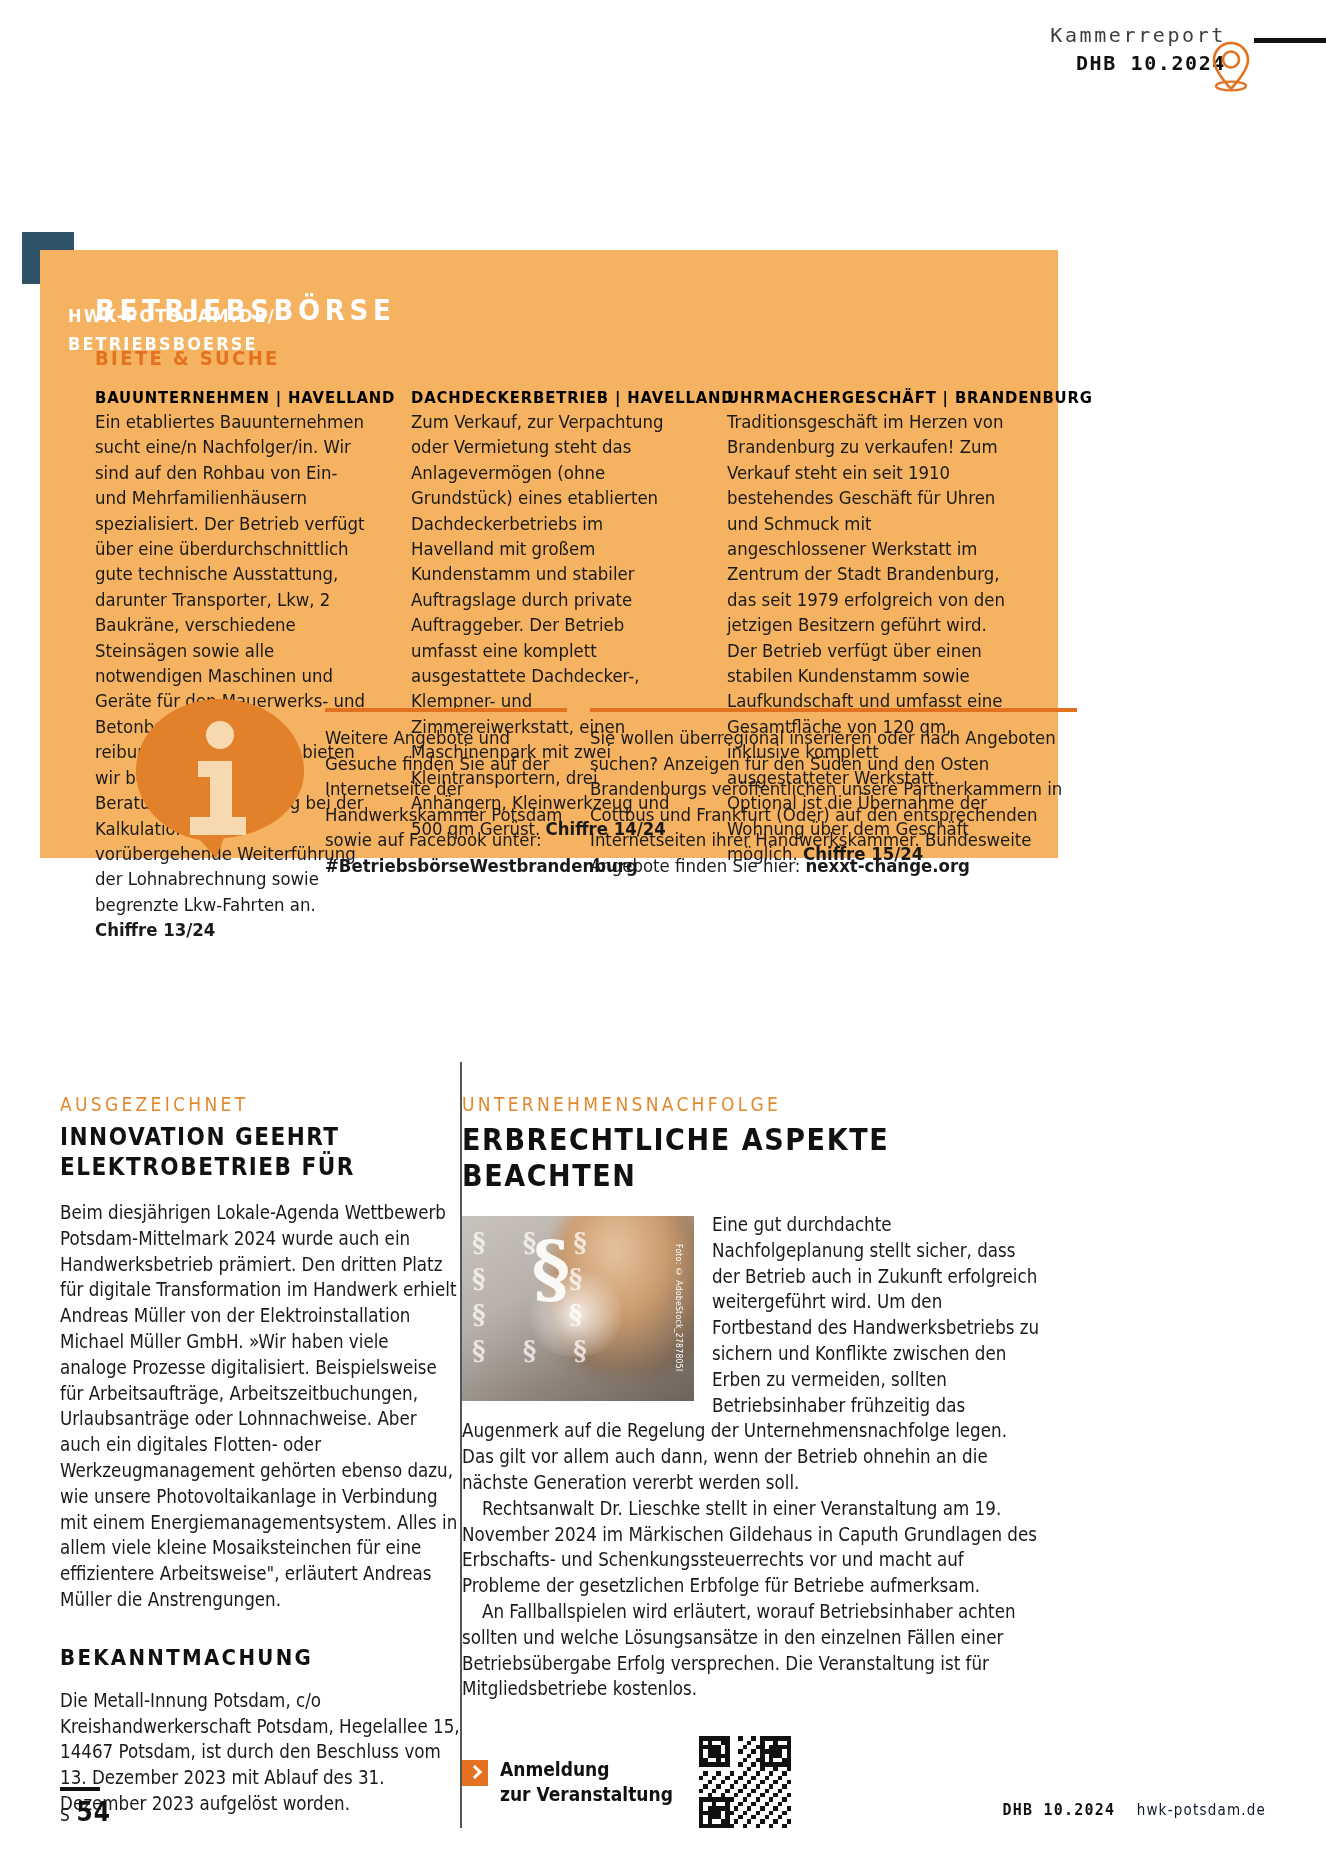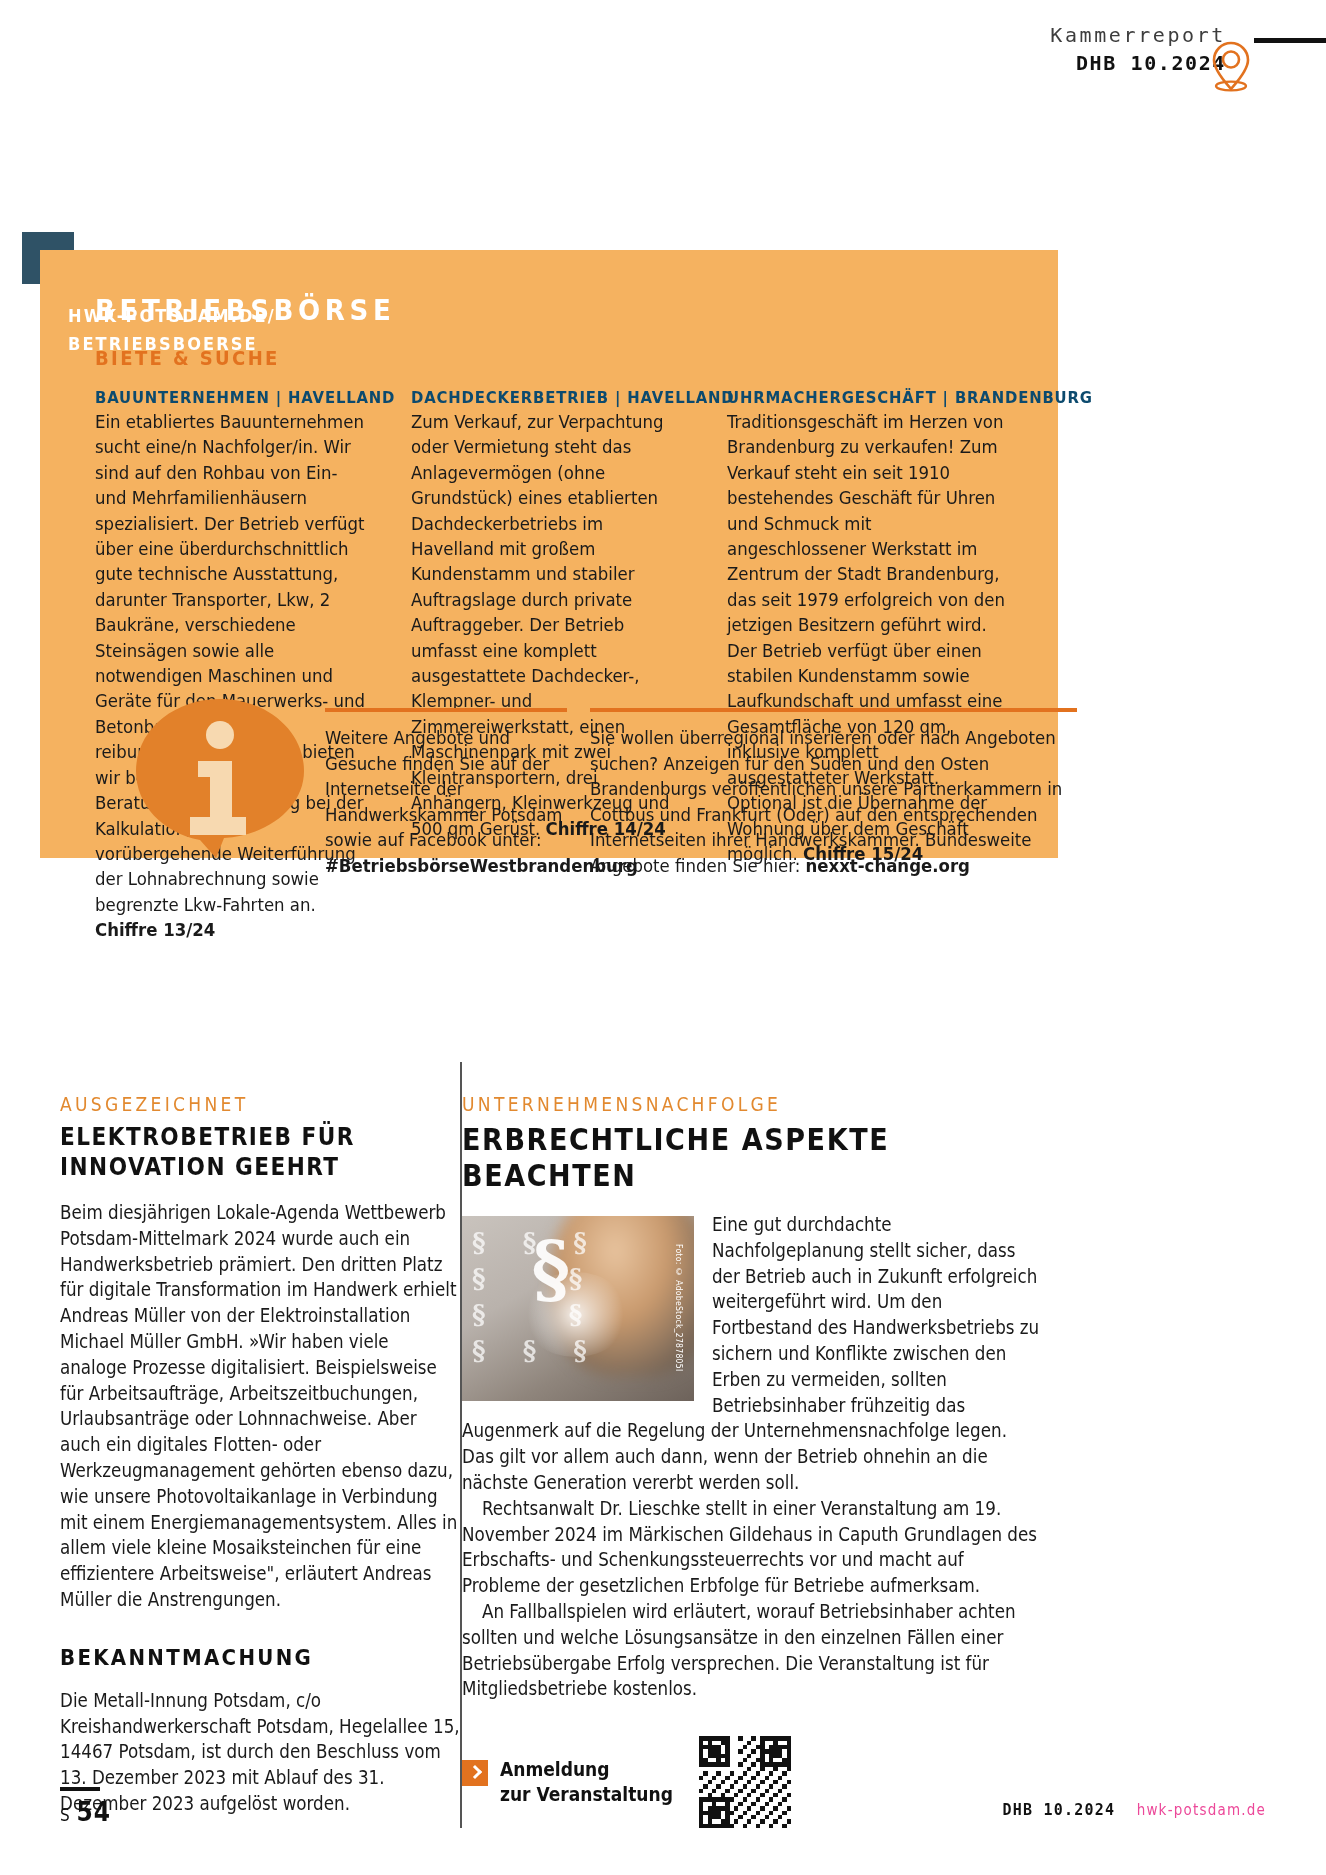--- a/index.html
+++ b/index.html
@@ -116,21 +116,21 @@
     display: flex;
     gap: 38px;
   }
   .ad-col {
     width: 278px;
   }
   .ad-head {
     font-size: 16.5px;
     font-weight: 700;
     letter-spacing: 0.85px;
-    color: #0c4a6e;
+    color: #000000;
     margin-bottom: 2px;
     white-space: nowrap;
   }
   .ad-body {
     font-size: 18.4px;
     line-height: 25.4px;
     color: #1a1a1a;
     text-align: left;
   }
   .ad-body b {
@@ -367,21 +367,21 @@
     top: 14px;
     font-size: 15px;
     letter-spacing: 1.2px;
     color: #111;
   }
   .foot-right .dhb {
     font-weight: 700;
     font-family: "DejaVu Sans Mono", "Liberation Mono", monospace;
     margin-right: 16px;
   }
-  .foot-right .site { color: #ec4899; }
+  .foot-right .site { color: #0f172a; }
 </style>
 </head>
 <body>
 
 <div class="page-header">
   <div class="hdr-rule"></div>
   <div class="hdr-texts">
     <div class="hdr-kammerreport">Kammerreport</div>
     <div class="hdr-dhb">DHB 10.2024</div>
   </div>
@@ -432,22 +432,22 @@
     <div class="rule"></div>
     <p><span>Sie wollen überregional inserieren oder nach Angeboten suchen? Anzeigen für den Süden und den Osten Brandenburgs veröffentlichen unsere Partnerkammern in Cottbus und Frankfurt (Oder) auf den entsprechenden Internetseiten ihrer Handwerkskammer. Bundesweite Angebote finden Sie hier: </span><b>nexxt-change.org</b></p>
   </div>
 </div>
 
 <div class="lower">
 
   <div class="col-left">
     <div class="kicker">AUSGEZEICHNET</div>
     <div class="headline">
+      <div>INNOVATION GEEHRT</div>
       <div>ELEKTROBETRIEB FÜR</div>
-      <div>INNOVATION GEEHRT</div>
     </div>
     <div class="body-text">
       <p>Beim diesjährigen Lokale-Agenda Wettbewerb Potsdam-Mittelmark 2024 wurde auch ein Handwerksbetrieb prämiert. Den dritten Platz für digitale Transformation im Handwerk erhielt Andreas Müller von der Elektroinstallation Michael Müller GmbH. »Wir haben viele analoge Prozesse digitalisiert. Beispielsweise für Arbeitsaufträge, Arbeitszeitbuchungen, Urlaubsanträge oder Lohnnachweise. Aber auch ein digitales Flotten- oder Werkzeugmanagement gehörten ebenso dazu, wie unsere Photovoltaikanlage in Verbindung mit einem Energiemanagementsystem. Alles in allem viele kleine Mosaiksteinchen für eine effizientere Arbeitsweise", erläutert Andreas Müller die Anstrengungen.</p>
     </div>
     <div class="sub-headline">BEKANNTMACHUNG</div>
     <div class="body-text">
       <p>Die Metall-Innung Potsdam, c/o Kreishandwerkerschaft Potsdam, Hegelallee 15, 14467 Potsdam, ist durch den Beschluss vom 13. Dezember 2023 mit Ablauf des 31. Dezember 2023 aufgelöst worden.</p>
     </div>
   </div>
 

